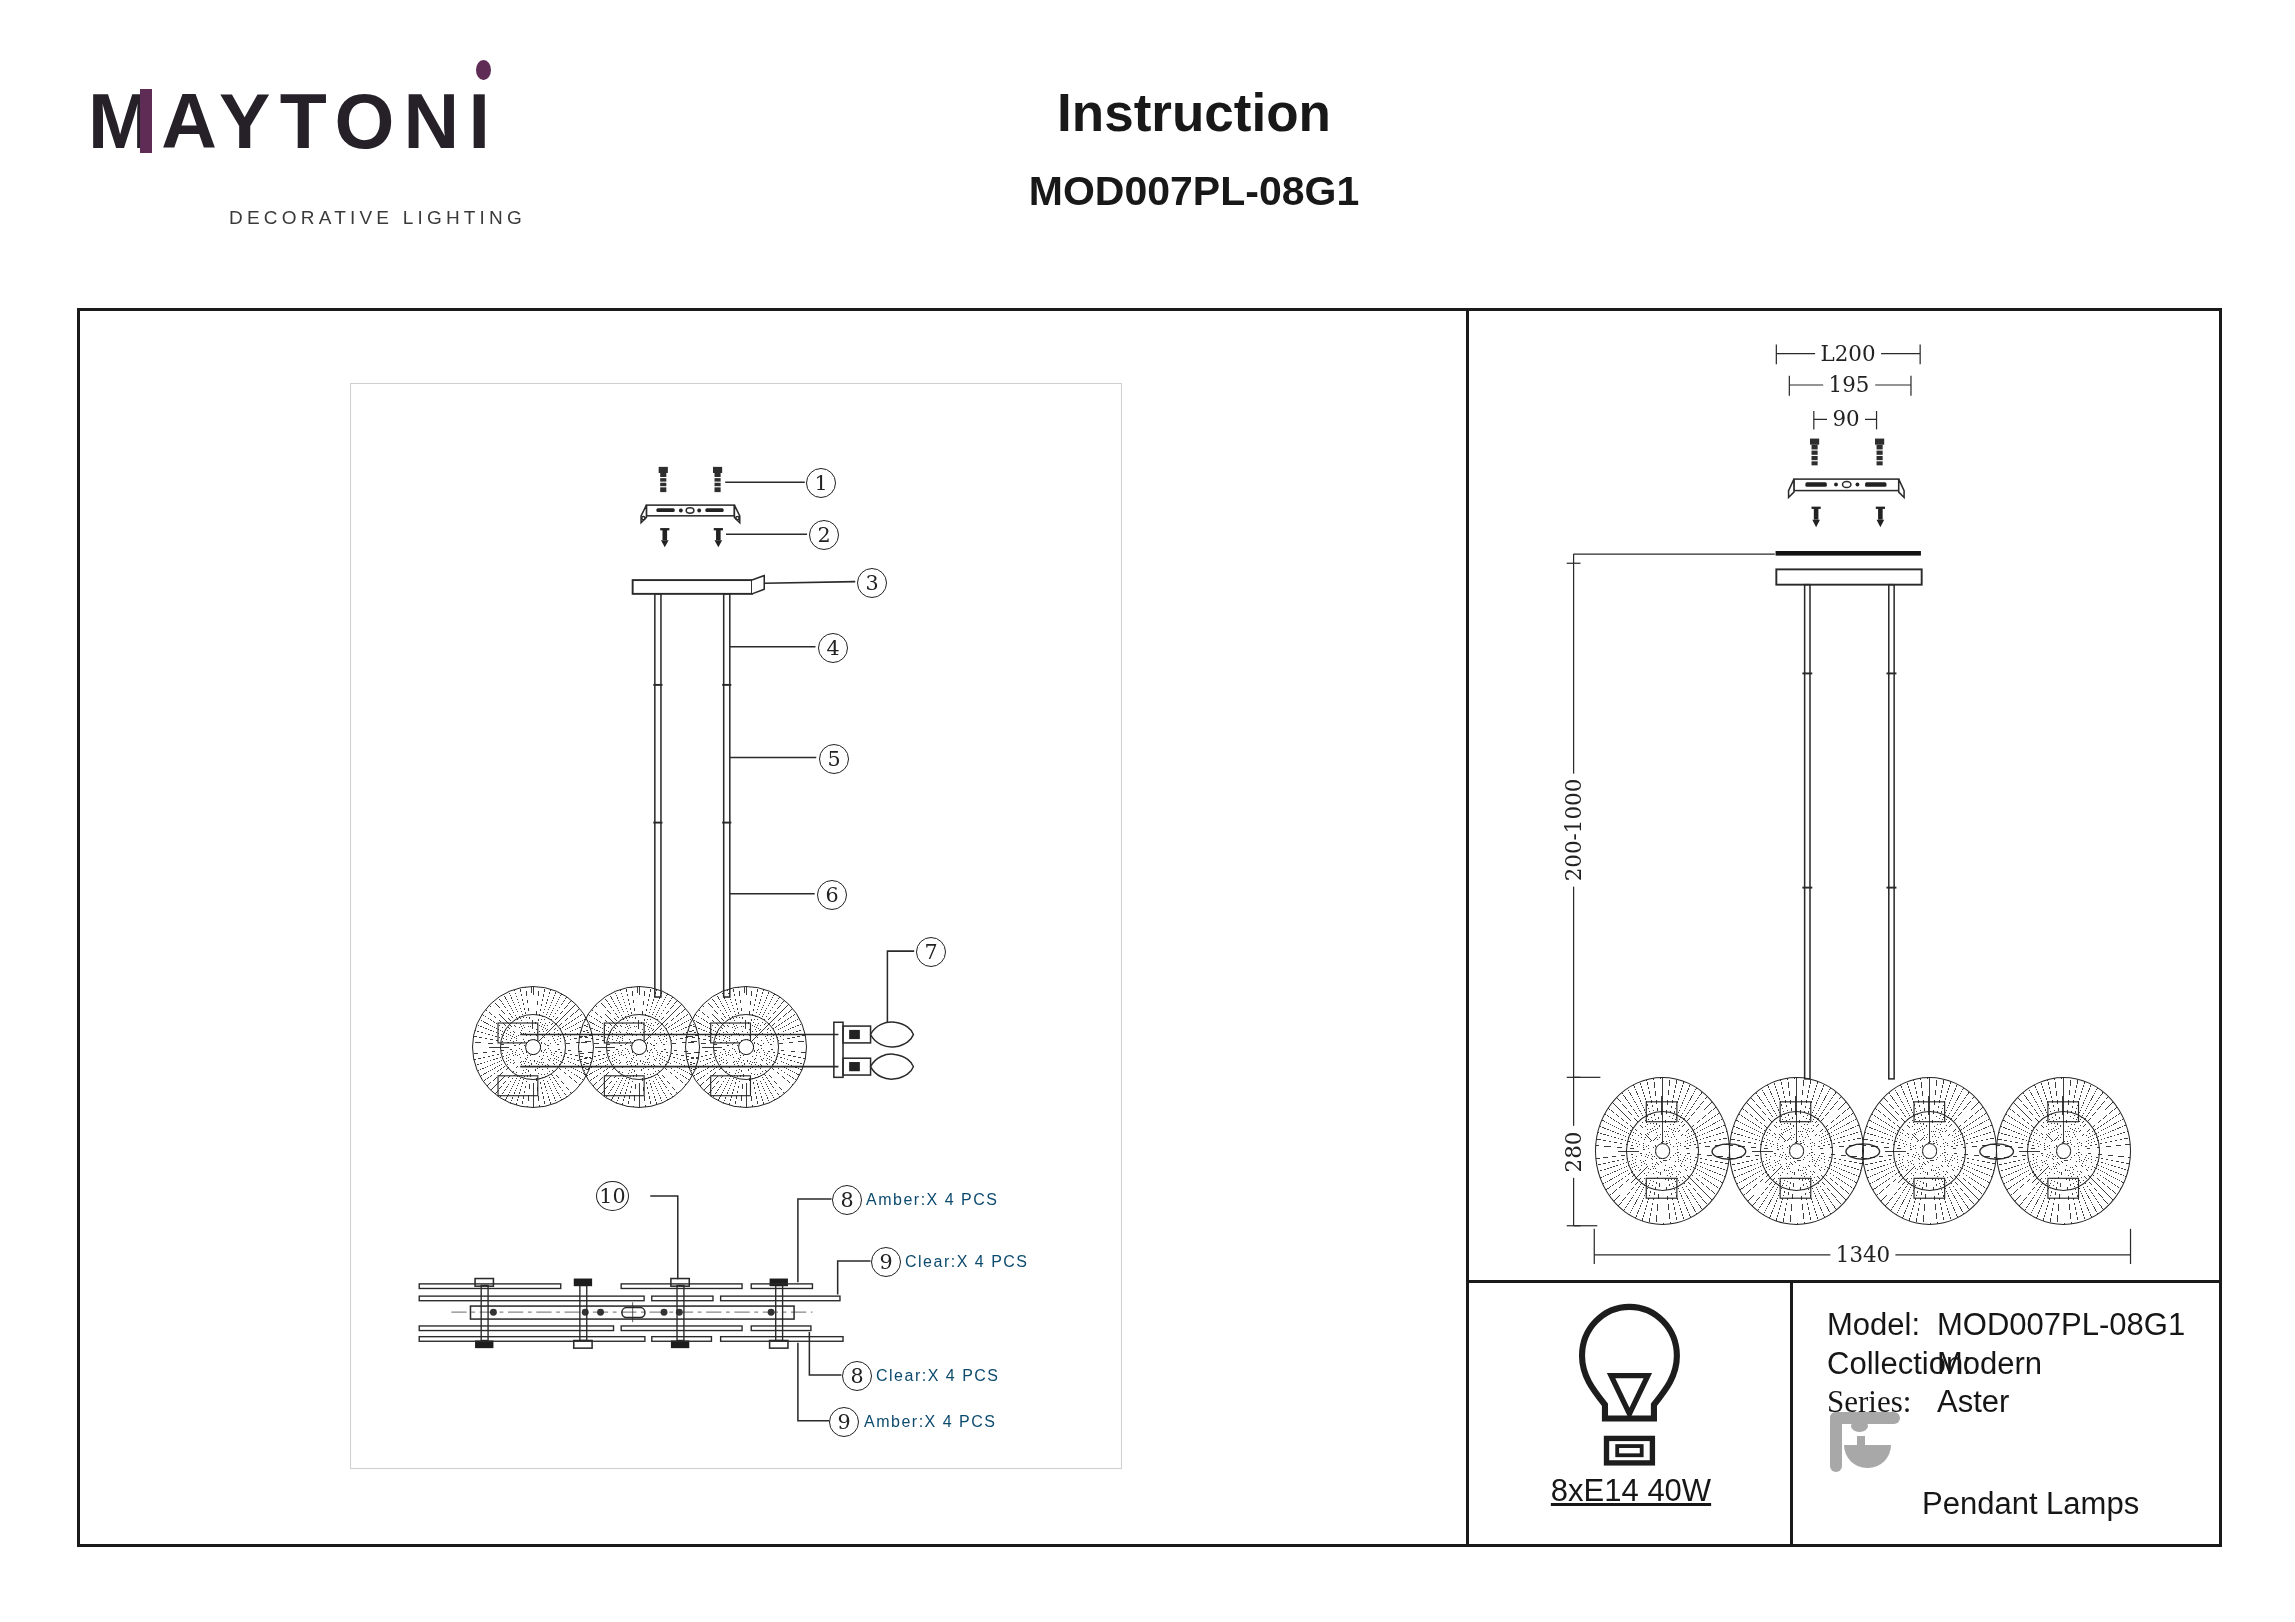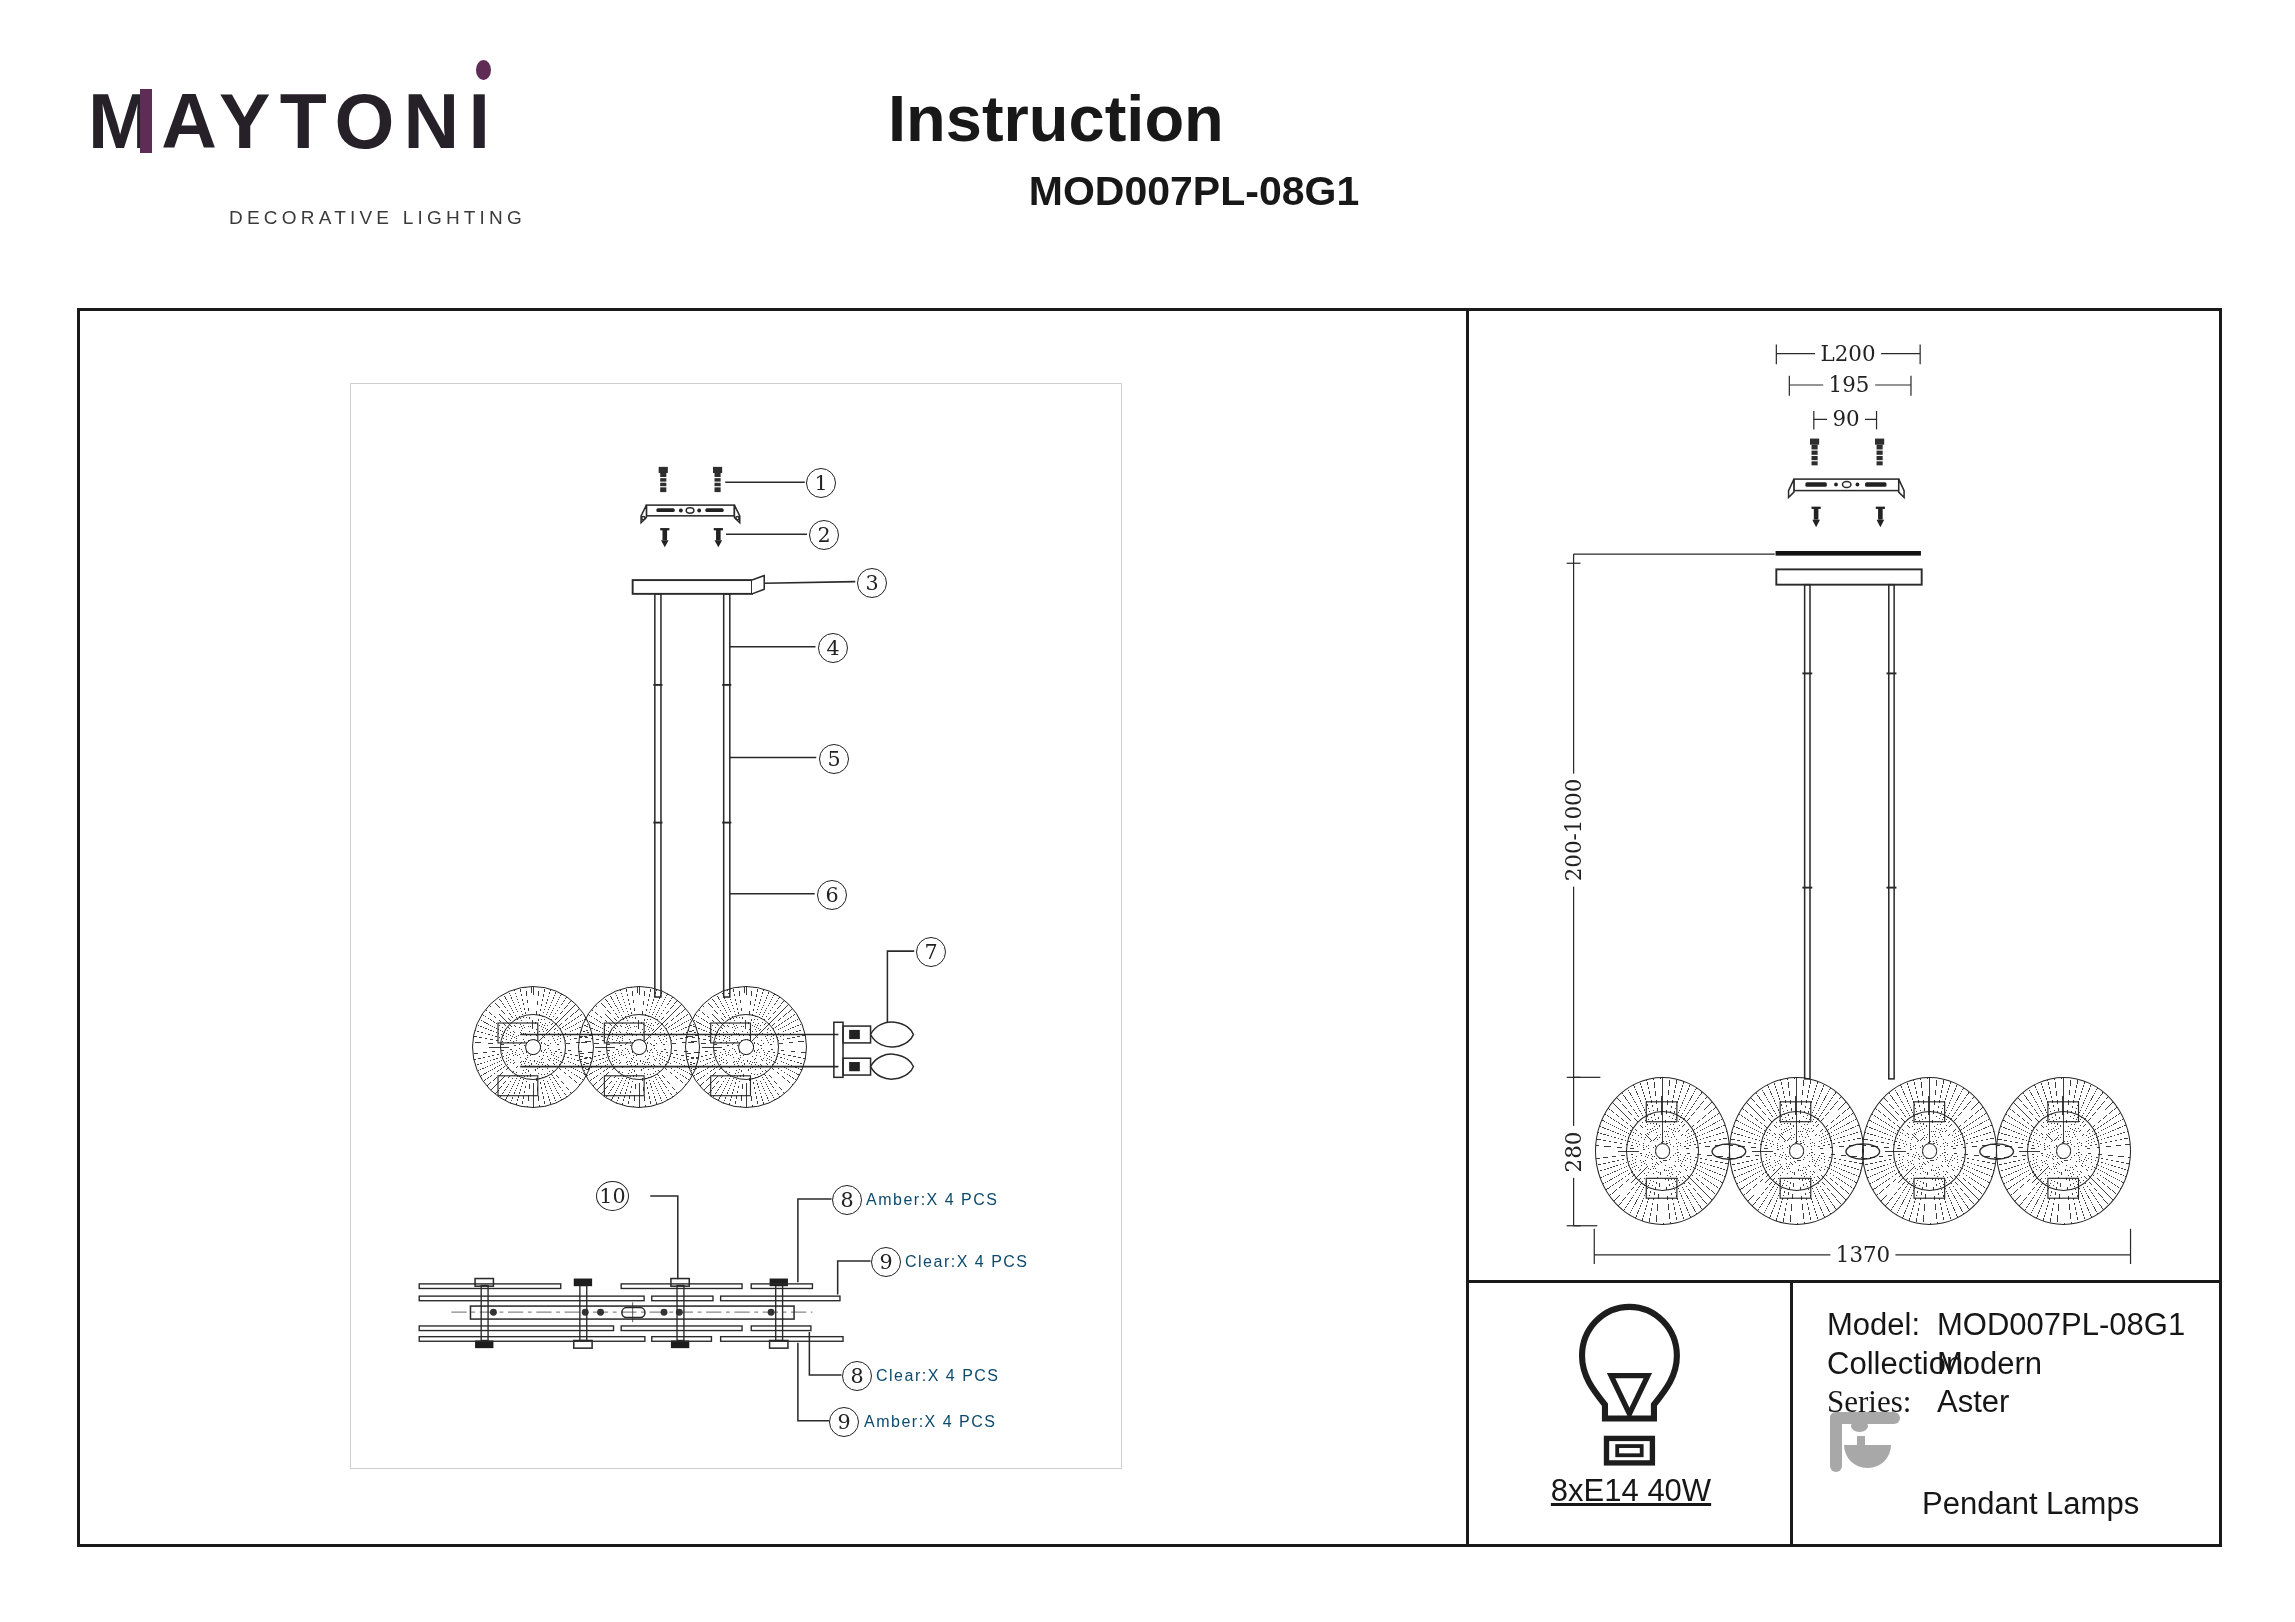--- a/index.html
+++ b/index.html
@@ -14,22 +14,22 @@
     font-size:77px;font-weight:700;letter-spacing:9.2px;color:#262029;
     font-family:"Liberation Sans", sans-serif;line-height:1;
   }
   .logo-accent-bar{position:absolute;left:140px;top:89px;width:12.2px;height:64px;background:#5f2c56;}
   .logo-accent-dot{position:absolute;left:476px;top:60px;width:14.5px;height:20px;border-radius:50%;background:#5f2c56;}
   .logo-tagline{
     position:absolute;left:88px;top:207px;width:438px;text-align:right;
     font-size:19px;letter-spacing:4.2px;color:#3a3a3a;font-weight:400;
   }
   .title-main{
-    position:absolute;left:888px;top:86px;width:612px;text-align:left;
-    font-size:65px;font-weight:700;color:#181818;line-height:1;
+    position:absolute;left:888px;top:86px;width:612px;text-align:center;
+    font-size:53px;font-weight:700;color:#181818;line-height:1;
   }
   .title-model{
     position:absolute;left:888px;top:171px;width:612px;text-align:center;
     font-size:41px;font-weight:700;color:#181818;line-height:1;
   }
 
   
   .outer-frame{position:absolute;left:77px;top:308px;width:2139px;height:1233px;border:3.1px solid #1a1a1a;}
   .divider-v-main{position:absolute;left:1466px;top:308px;width:3.1px;height:1236px;background:#1a1a1a;}
   .divider-h-right{position:absolute;left:1468px;top:1280px;width:751px;height:3.1px;background:#1a1a1a;}
@@ -373,21 +373,21 @@
 <div class="callout" style="left:842px;top:1361px;">8</div>
 <div class="part-label" style="left:876px;top:1376px;">Clear:X 4 PCS</div>
 <div class="callout" style="left:829px;top:1407px;">9</div>
 <div class="part-label" style="left:864px;top:1422px;">Amber:X 4 PCS</div>
 
 <div class="dim-text" style="left:1848px;top:354px;">L200</div>
 <div class="dim-text" style="left:1849px;top:385px;">195</div>
 <div class="dim-text" style="left:1846px;top:419px;">90</div>
 <div class="dim-text rot" style="left:1574px;top:830px;">200-1000</div>
 <div class="dim-text rot" style="left:1574px;top:1152px;">280</div>
-<div class="dim-text" style="left:1863px;top:1255px;">1370</div>
+<div class="dim-text" style="left:1863px;top:1255px;">1340</div>
 
 <div class="bulb-caption" style="left:1631px;top:1491px;">8xE14 40W</div>
 
 <div class="spec-label" style="left:1827px;top:1325px;">Model:</div>
 <div class="spec-value" style="left:1937px;top:1325px;">MOD007PL-08G1</div>
 <div class="spec-label" style="left:1827px;top:1364px;">Collection:</div>
 <div class="spec-value" style="left:1937px;top:1364px;">Modern</div>
 <div class="spec-label" style="left:1827px;top:1402px;font-family:Liberation Serif, serif;">Series:</div>
 <div class="spec-value" style="left:1937px;top:1402px;">Aster</div>
 <div class="spec-value" style="left:1922px;top:1504px;">Pendant Lamps</div>

